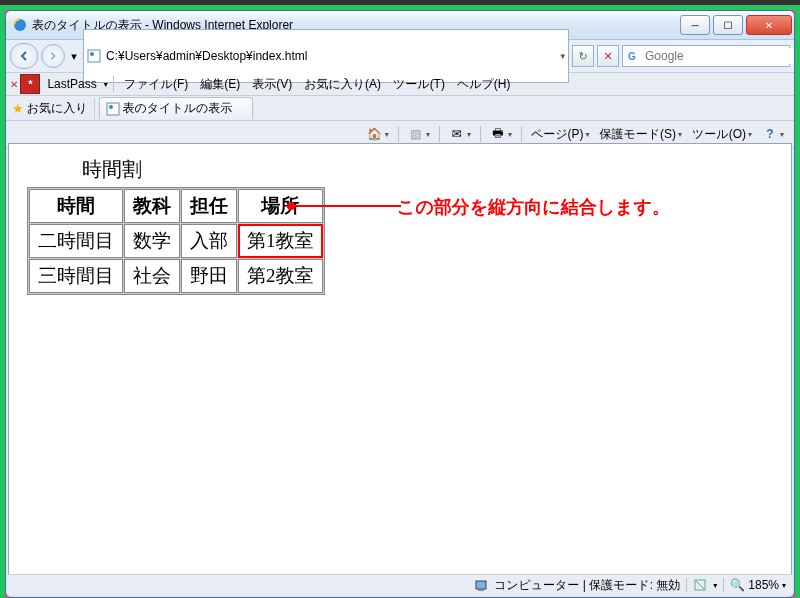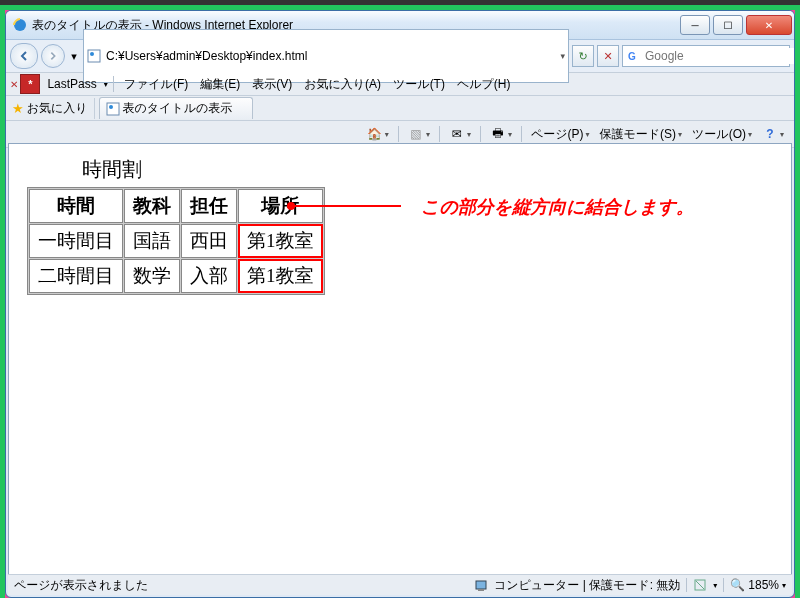--- a/index.html
+++ b/index.html
@@ -191,42 +191,41 @@
         <div class="caption">時間割</div>
         <table class="tt">
           <tbody>
               <tr>
             <th>時間</th>
             <th>教科</th>
             <th>担任</th>
             <th>場所</th>
           </tr>
           <tr>
-            <td>一時間目</td>
-            <td>国語</td>
-            <td>西田</td>
-            <td class="hl">第1教室</td>
-          </tr>
-          <tr>
             <td>二時間目</td>
             <td>数学</td>
             <td>入部</td>
             <td class="hl">第1教室</td>
           </tr>
+          <tr>
+            <td>三時間目</td>
+            <td>社会</td>
+            <td>野田</td>
+            <td>第2教室</td>
+          </tr>
         </tbody>
           </table>
       </div>
 
       <div class="anno-dot" style="top:58px;left:278px;"></div>
       <div class="anno-line" style="top:61px;left:282px;width:110px;"></div>
-      <div class="anno-text" style="top:51px;left:412px;font-style:italic;">この部分を縦方向に結合します。</div>
+      <div class="anno-text" style="top:51px;left:388px;">この部分を縦方向に結合します。</div>
     </div>
 
     <div class="status">
-      <span>ページが表示されました</span>
       <div class="right">
         <span>
           <svg width="14" height="14" viewBox="0 0 14 14">
               <rect x="2" y="3" width="10" height="8" fill="#7bb3e0" stroke="#345"></rect>
               <rect x="4" y="11" width="6" height="2" fill="#888"></rect>
             </svg>
         </span>
         <span>コンピューター | 保護モード: 無効</span>
         <span class="sepv"></span>
         <span>

